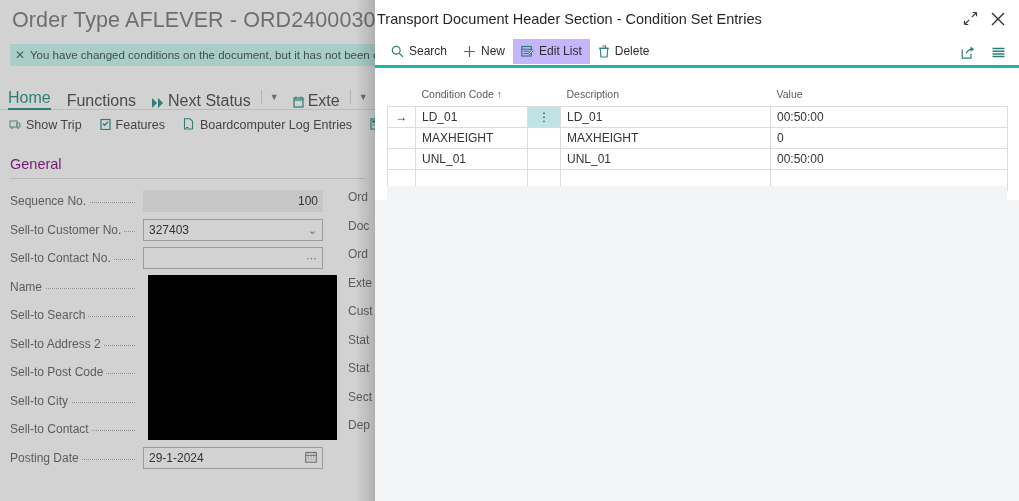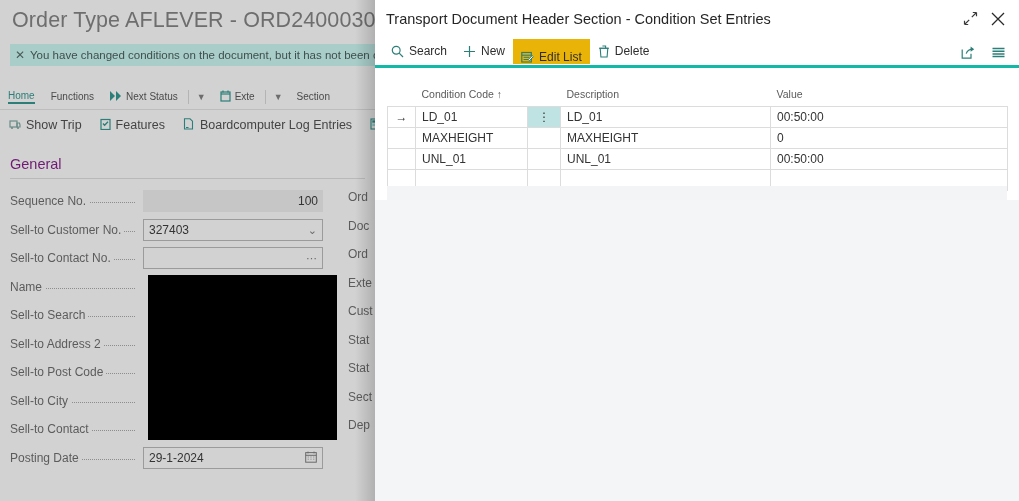--- a/index.html
+++ b/index.html
@@ -38,22 +38,22 @@
   .notif-text { font-size: 11.5px; color: #3f4f4e; }
 
   .ribbon-tabs {
     position: absolute; left: 0; top: 84px;
     width: 520px; height: 26px;
     display: flex; align-items: center;
     white-space: nowrap;
     border-bottom: 1px solid #bdbdbd;
   }
   .rtab {
-    font-size: 10px; color: #4a4a4a;
-    padding: 0 8px; display: flex; align-items: center; gap: 4px;
+    font-size: 16px; color: #4a4a4a;
+    padding: 0 8px; display: flex; align-items: flex-end; gap: 4px;
     height: 26px;
   }
   .rtab.active { color: #2b7f78; }
   .rtab.active .lbl {
     border-bottom: 2px solid #2b7f78; padding-bottom: 1px;
   }
   .rtab .ic { color: #2b7f78; font-size: 11px; display: inline-block; }
   .rsep {
     width: 1px; height: 14px; background: #b4b4b4; margin: 0 2px;
   }
@@ -125,21 +125,21 @@
     width: 644px; height: 501px;
     background: #ffffff;
     z-index: 10;
     display: flex; flex-direction: column;
   }
   .panel-head {
     height: 37px; position: relative; flex: none;
     display: flex; align-items: center;
   }
   .panel-title {
-    margin-left: 11px;
+    margin-left: 2px;
     font-size: 14.5px; color: #262626; white-space: nowrap;
   }
   .panel-head-icons {
     position: absolute; right: 8px; top: 0; height: 37px;
     display: flex; align-items: center; gap: 2px;
   }
   .hicon {
     width: 26px; height: 26px;
     display: flex; align-items: center; justify-content: center;
     color: #3a3a3a;
@@ -148,21 +148,21 @@
     height: 31px; flex: none;
     display: flex; align-items: center;
     border-bottom: 3px solid #14b8a6;
     position: relative;
     padding-left: 8px;
   }
   .tbtn {
     height: 25px; display: flex; align-items: center; gap: 5px;
     padding: 0 8px; font-size: 12px; color: #2e2e2e; white-space: nowrap;
   }
-  .tbtn.sel { background: #eab308; align-items: flex-end; }
+  .tbtn.sel { background: #c4b5fd; }
   .tbtn .ic { color: #2b7f78; font-size: 12px; display:flex; align-items:center; }
   .toolbar-right {
     position: absolute; right: 8px; top: 0; height: 31px;
     display: flex; align-items: center; gap: 4px;
   }
 
   .grid-wrap { flex: 1 1 auto; position: relative; background: #ffffff; }
   table.grid {
     position: absolute; left: 12px; top: 16px;
     width: 620px;

